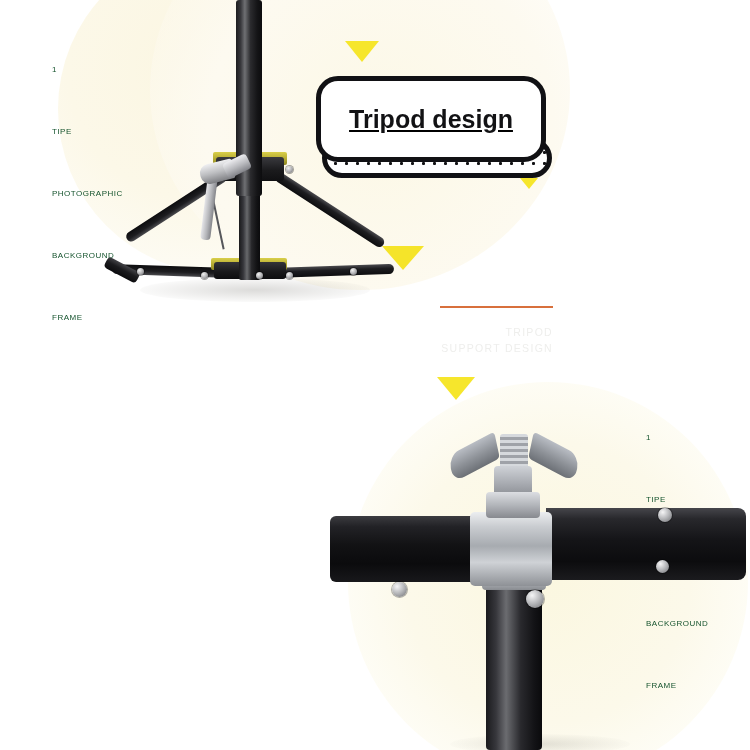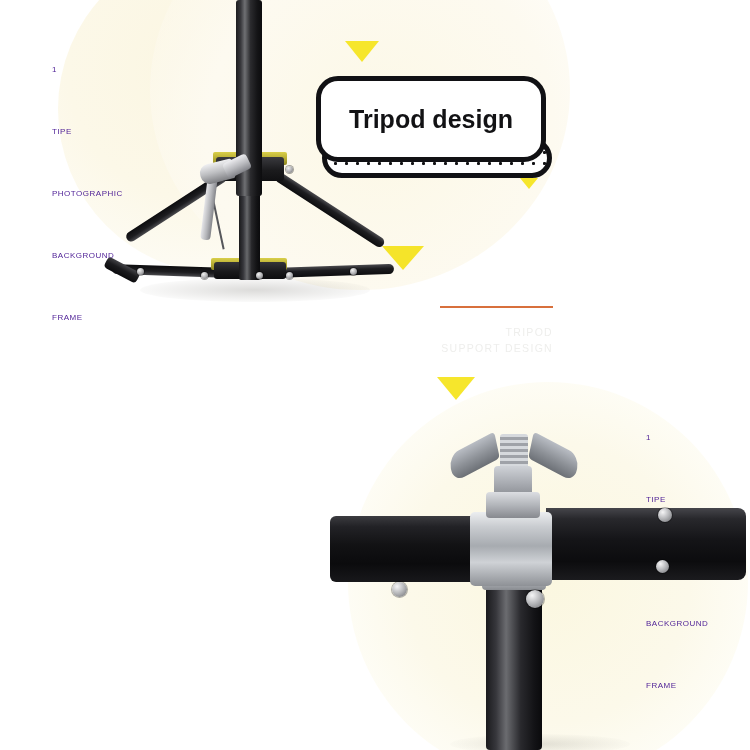--- a/index.html
+++ b/index.html
@@ -53,21 +53,21 @@
     top: 10px;
     width: 400px;
     height: 400px;
     background: radial-gradient(circle at 50% 50%,
         #fbf7e0 0%, #fcf9ea 50%, #fefdf6 74%, rgba(255,255,255,0) 93%);
   }
 
   
   .watermark {
     position: absolute;
-    color: #4c1d95;
+    color: #14532d;
     font-family: "Liberation Sans", sans-serif;
     line-height: 1.55;
     letter-spacing: 0.5px;
     user-select: none;
     pointer-events: none;
     white-space: pre;
   }
   .watermark .wm-num { font-size: 8px; display: block; }
   .watermark .wm-l1 { font-size: 8px; display: block; }
   .watermark .wm-l2 { font-size: 8px; display: block; }
@@ -325,20 +325,21 @@
     left: 120px; top: 330px;
     width: 180px; height: 20px;
     border-radius: 50%;
     background: radial-gradient(ellipse at 50% 50%,
       rgba(120,118,112,0.2) 0%, rgba(255,255,255,0) 78%);
   }
 
   
   .callout {
     position: absolute;
+    text-decoration: underline;
   }
   .callout-box {
     position: relative;
     background: #ffffff;
     border: 5px solid #111114;
     border-radius: 22px;
     display: flex;
     align-items: center;
     justify-content: center;
     box-sizing: border-box;

